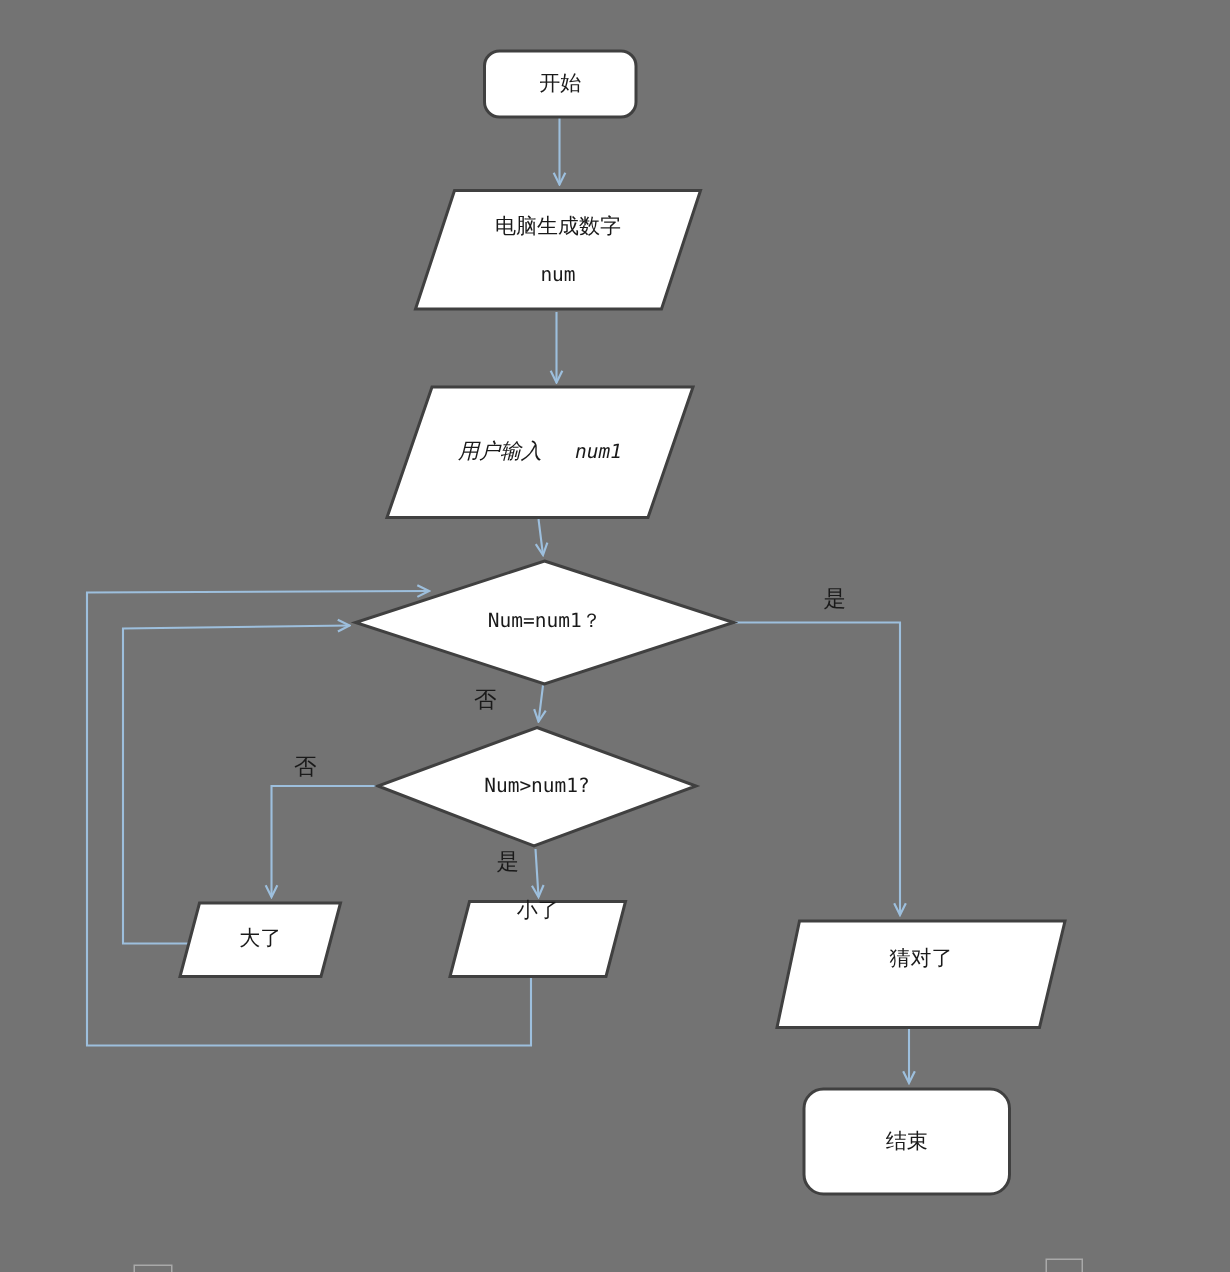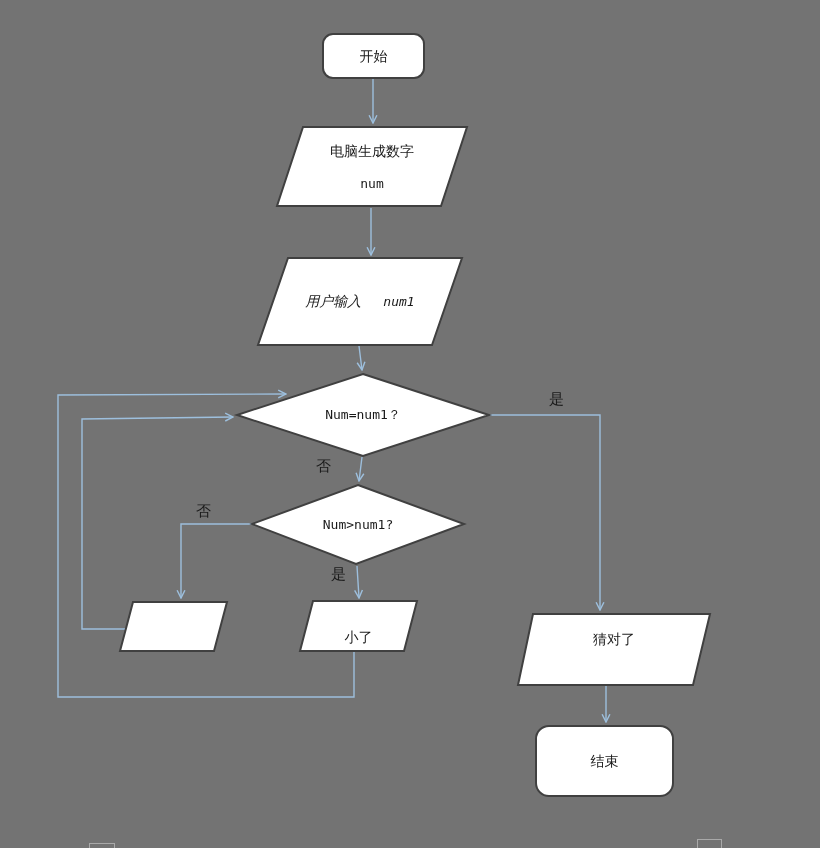--- a/index.html
+++ b/index.html
@@ -96,22 +96,25 @@
   <div class="label" style="left:263px; top:374px; width:200px; height:82px;">
     <span class="mono wavy">Num</span>
     <span class="mono">=num1？</span>
   </div>
 
   <div class="label" style="left:258px; top:485px; width:200px; height:79px;">
     <span class="mono wavy">Num</span>
     <span class="mono">&gt;num1?</span>
   </div>
 
+  <div class="label" style="left:120px; top:602px; width:107px; height:49px;">
+    <span>大了</span>
+  </div>
 
-  <div class="label" style="left:300px; top:612px; width:117px; height:50px;">
+  <div class="label" style="left:300px; top:582px; width:117px; height:50px;">
     <span>小了</span>
   </div>
 
   <div class="label" style="left:518px; top:614px; width:192px; height:50px;">
     <span>猜对了</span>
   </div>
 
   <div class="label" style="left:536px; top:726px; width:137px; height:70px;">
     <span>结束</span>
   </div>

